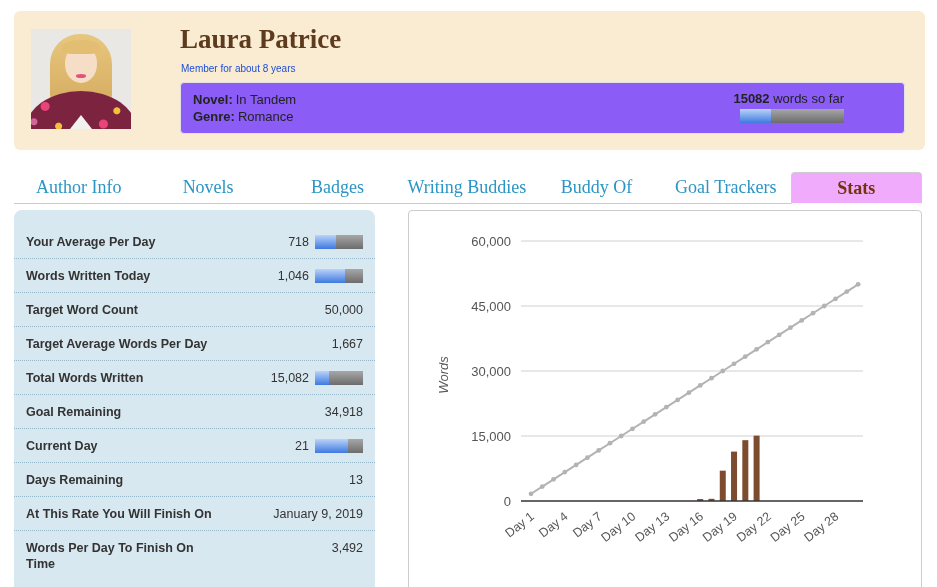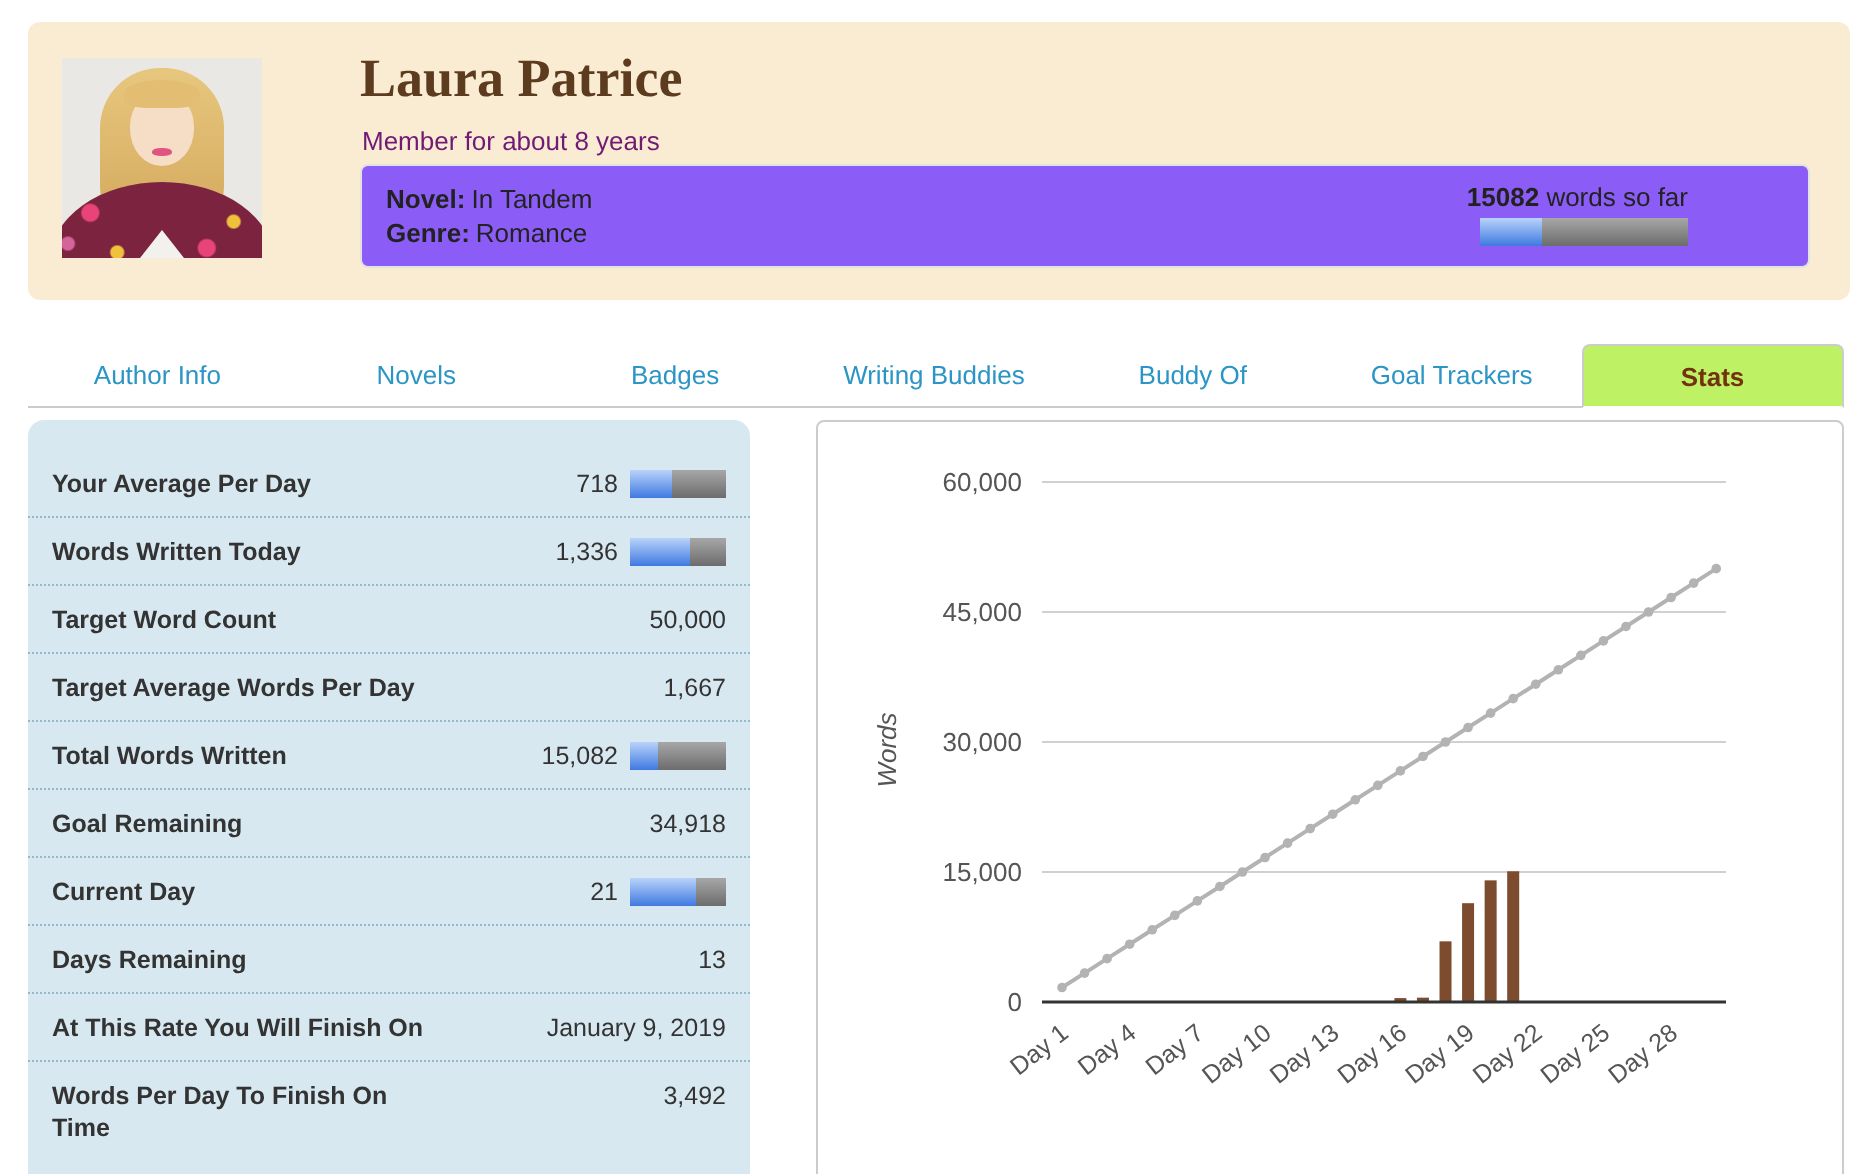--- a/index.html
+++ b/index.html
@@ -27,38 +27,38 @@
   .av-hair { position:absolute; left:19px; top:5px; width:62px; height:82px;
     background:linear-gradient(#e7c77e,#d3a85c); border-radius:30px 30px 22px 22px; }
   .av-face { position:absolute; left:34px; top:17px; width:32px; height:37px;
     background:#f6ddc6; border-radius:46% 46% 50% 50%; }
   .av-bangs { position:absolute; left:31px; top:11px; width:38px; height:14px;
     background:#e2bd72; border-radius:50% 50% 30% 30%; }
   .av-lips { position:absolute; left:45px; top:45px; width:10px; height:4px;
     background:#e0557f; border-radius:45%; }
   .profile-name { position:absolute; left:166px; top:13px;
     font-family:"Liberation Serif", serif; font-weight:bold; font-size:27px; color:#5d3b1e; }
-  .member-since { position:absolute; left:167px; top:52px; font-size:13px; color:#701a75; }
+  .member-since { position:absolute; left:167px; top:52px; font-size:10px; color:#1d4ed8; }
   .novel-box { position:absolute; left:166px; top:71px; width:725px; height:52px;
     background:#8b5cf6; border:1px solid #e2e2e2; border-radius:4px; padding:8px 60px 8px 12px; }
   .novel-lines { float:left; font-size:13px; line-height:17px; color:#222; }
   .novel-lines b { font-weight:bold; }
   .novel-lines .nval { margin-left:3px; }
   .wordcount-block { float:right; text-align:right; font-size:13px; color:#222; }
   .wordcount-block b { font-weight:bold; }
   .header-progress { margin-top:3px; margin-left:auto; width:104px; height:14px;
     background:linear-gradient(#a7a7a7,#6c6c6c); overflow:hidden; }
   .header-progress .fill { height:100%; background:linear-gradient(#b9d3fa,#3f79e0); }
 
   
   .tabs { position:absolute; left:14px; top:172px; width:908px; height:32px;
     display:flex; border-bottom:1px solid #ccc; }
   .tab { flex:1; display:flex; align-items:center; justify-content:center;
-    font-size:13px; color:#2b95c5; cursor:pointer; }
-  .tab.active { background:#bef264; border:1px solid #ccc; border-bottom:1px solid #fff;
+    font-size:18px; color:#2b95c5; cursor:pointer;font-family:Liberation Serif, serif; }
+  .tab.active { background:#f0abfc; border:1px solid #ccc; border-bottom:1px solid #fff;
     border-radius:4px 4px 0 0; margin-bottom:-1px; color:#73310e; font-weight:bold; }
 
   
   .stats-panel { position:absolute; left:14px; top:210px; width:361px;
     background:#d8e8f0; border-radius:8px; padding:15px 0; }
   .srow { display:flex; align-items:flex-start; padding:9px 12px 8px; }
   .srow + .srow { border-top:1px dotted #96b8c8; }
   .slabel { flex:1; max-width:193px; font-weight:bold; font-size:12.5px; line-height:16px; color:#333; }
   .sright { margin-left:auto; display:flex; align-items:center; }
   .sval { font-size:12.5px; line-height:16px; color:#333; text-align:right; }
@@ -120,21 +120,21 @@
         <div class="sright">
           <div class="sval">718</div>
           <div class="minibar">
             <div class="fill" style="width: 43%;"></div>
           </div>
         </div>
       </div>
       <div class="srow">
         <div class="slabel">Words Written Today</div>
         <div class="sright">
-          <div class="sval">1,336</div>
+          <div class="sval">1,046</div>
           <div class="minibar">
             <div class="fill" style="width: 63%;"></div>
           </div>
         </div>
       </div>
       <div class="srow">
         <div class="slabel">Target Word Count</div>
         <div class="sright">
           <div class="sval">50,000</div>
         </div>

